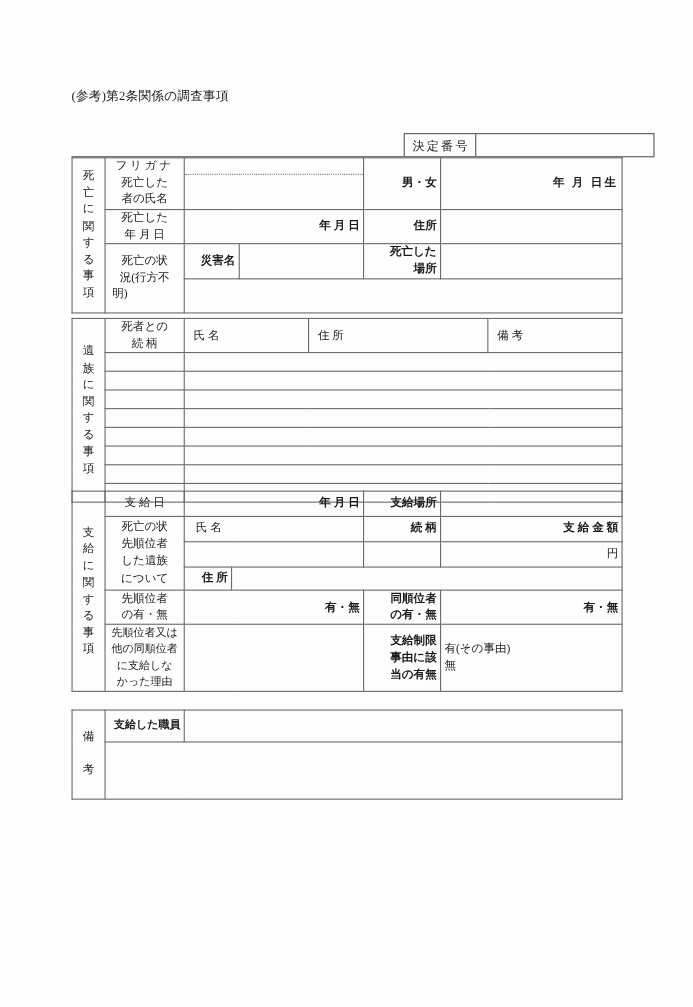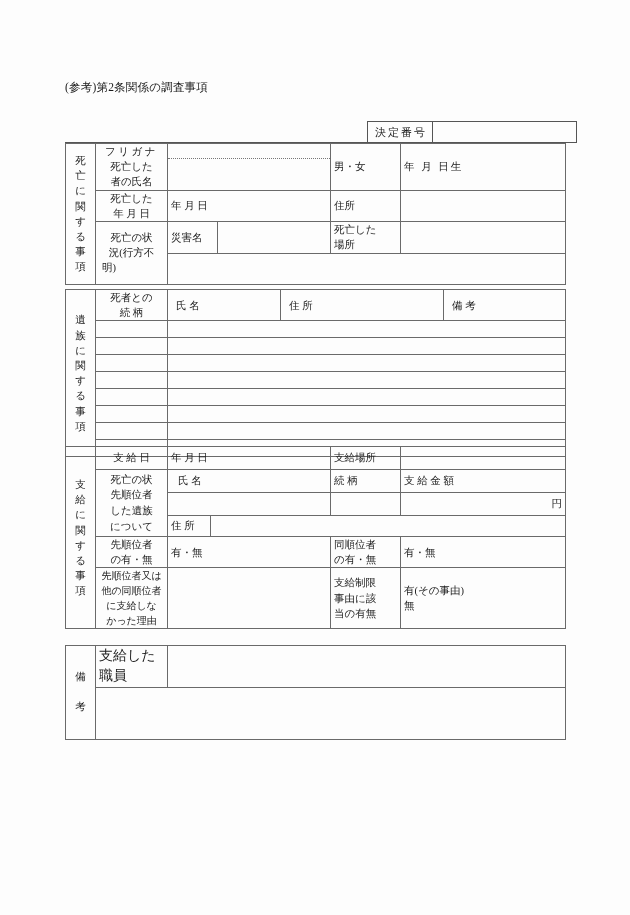--- a/index.html
+++ b/index.html
@@ -35,21 +35,21 @@
     position: absolute;
     left: 65px; top: 121px;
     width: 500px; height: 22px;
   }
   .decision-strip .rule {
     position: absolute; left: 0; bottom: 0;
     width: 302px; height: 1px; background: #555;
   }
   .decision-box {
     position: absolute; left: 302px; top: 0;
-    width: 210px; height: 22px;
+    width: 228px; height: 22px;
     border: 1px solid #555;
     display: flex;
   }
   .decision-label {
     width: 65px;
     border-right: 1px solid #555;
     display: flex; align-items: center; justify-content: center;
     font-size: 11px; letter-spacing: 2px; padding-left: 2px;
   }
   .decision-value { flex: 1; }
@@ -81,21 +81,21 @@
   .vlabel span { display: block; }
 
   .rowlabel {
     width: 72px;
     text-align: center;
     font-size: 10.5px;
     line-height: 1.35;
   }
   .rowlabel .sp { letter-spacing: 2.5px; }
 
-  .ctr { text-align: left; }
+  .ctr { text-align: right; font-weight: bold; }
   .lft { text-align: left; }
   .rgt { text-align: right; padding-right: 6px; }
   .sp-mid { letter-spacing: 2px; padding-left: 2px; }
 
   .furigana-cell { position: relative; padding: 0 !important; }
   .fg-top {
     height: 13px;
     border-bottom: 1px dotted #777;
   }
   .fg-bot { height: 28px; }
@@ -350,21 +350,21 @@
       <col style="width:30px">
         <col style="width:72px">
         <col style="width:398px">
     </colgroup>
     <tbody>
       <tr class="h-staff">
         <td class="vlabel" rowspan="2" style="line-height:2.9">
           <span>備</span>
           <span>考</span>
         </td>
-        <td class="ctr" style="font-size:14px">支給した職員</td>
+        <td class="ctr" style="font-size:10px">支給した職員</td>
         <td></td>
       </tr>
       <tr class="h-remark">
         <td colspan="2"></td>
       </tr>
     </tbody>
   </table>
 
 </div>
 

